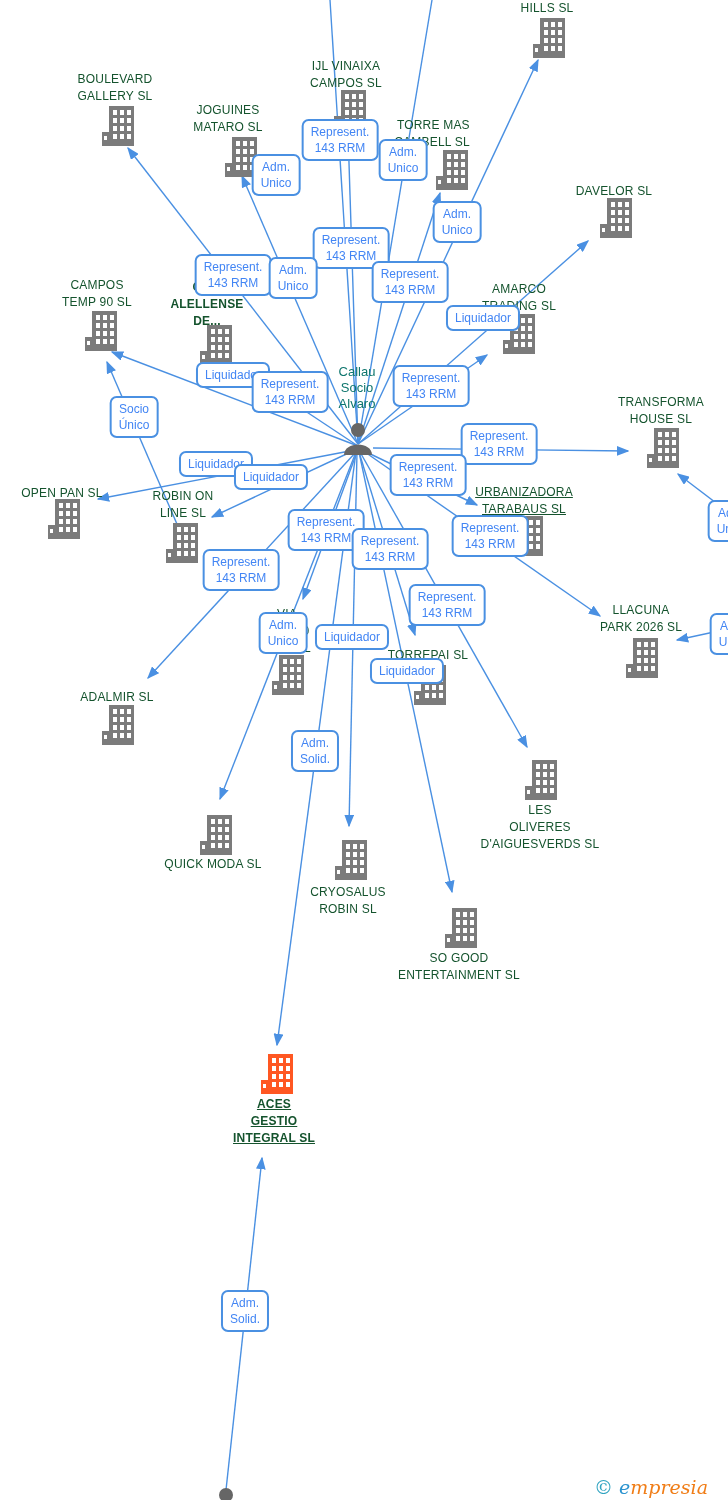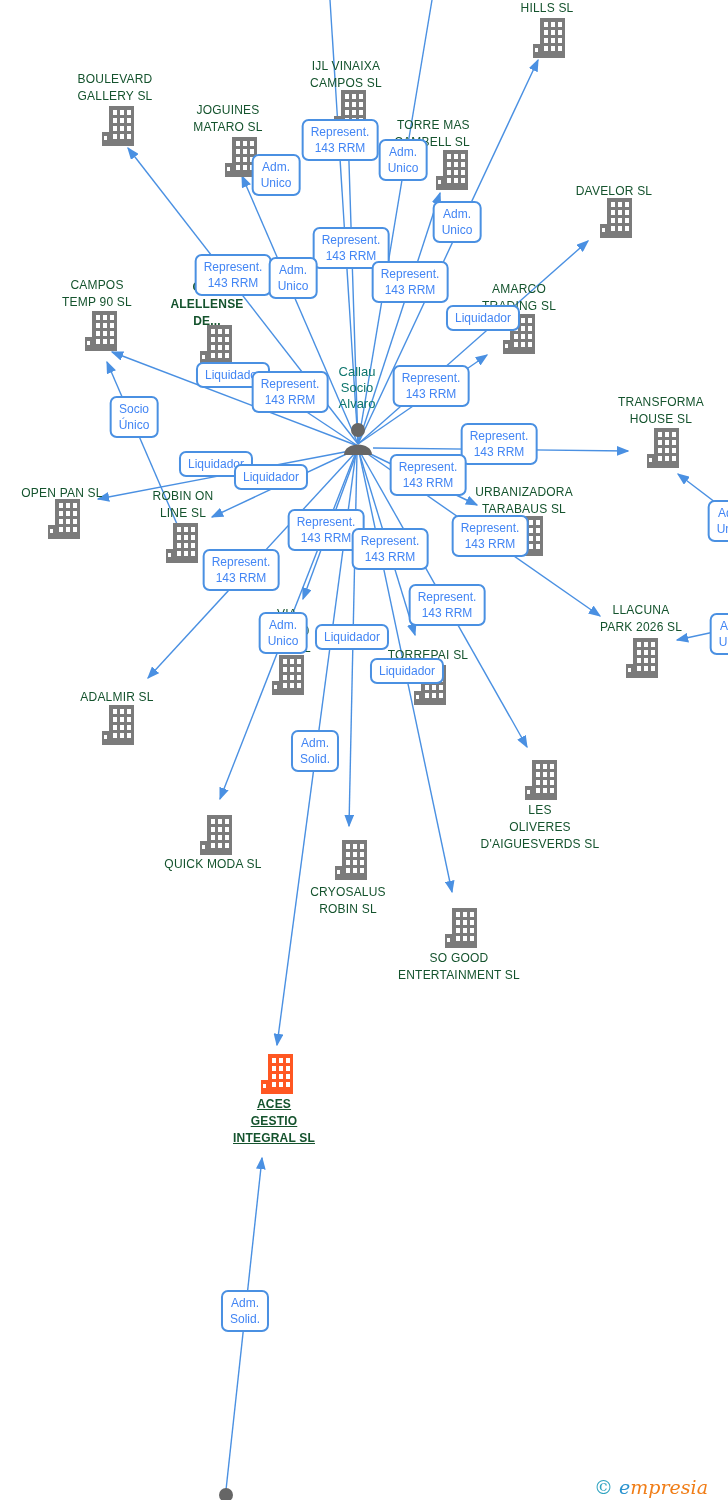--- a/index.html
+++ b/index.html
@@ -168,21 +168,21 @@
       <svg class="bld" style="left: 166px; top: 523px;">
         <use href="#bld-sym"></use>
       </svg>
       <div class="node-label" style="left: 183px; top: 488px;">
         <div>ROBIN ON</div>
         <div>LINE SL</div>
       </div>
       <svg class="bld" style="left: 511px; top: 516px;">
         <use href="#bld-sym"></use>
       </svg>
-      <div class="node-label" style="left: 524px; top: 484px;">
+      <div class="node-label" style="left: 524px; top: 484px; text-decoration: underline;">
         <div>URBANIZADORA</div>
         <div>TARABAUS SL</div>
       </div>
       <svg class="bld" style="left: 626px; top: 638px;">
         <use href="#bld-sym"></use>
       </svg>
       <div class="node-label" style="left: 641px; top: 602px;">
         <div>LLACUNA</div>
         <div>PARK 2026 SL</div>
       </div>

